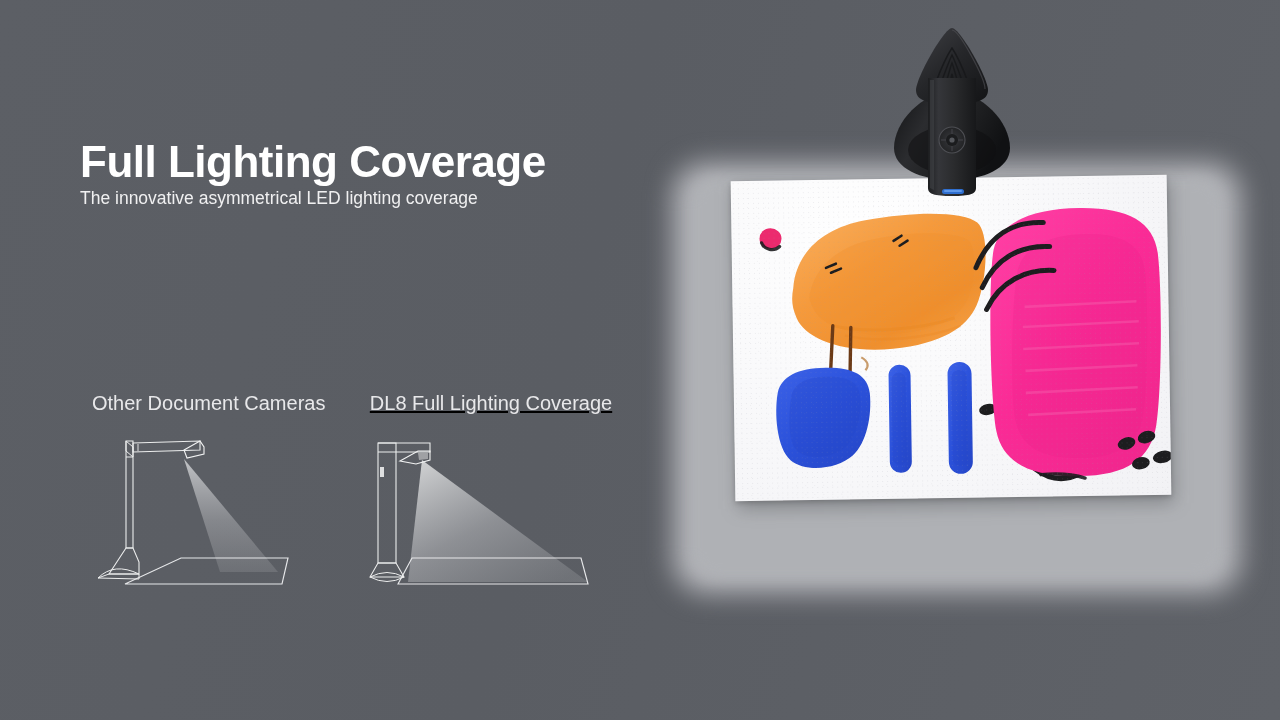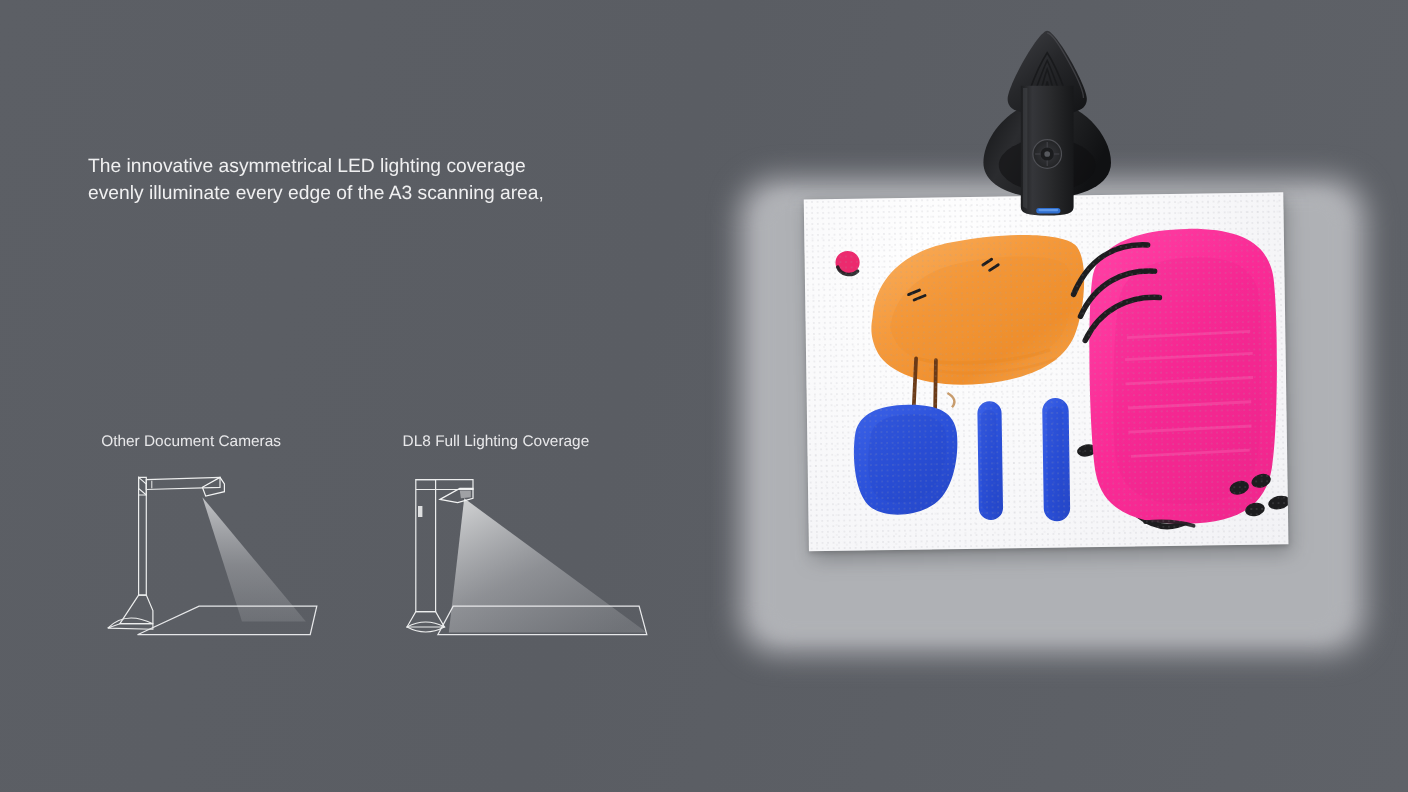--- a/index.html
+++ b/index.html
@@ -24,23 +24,23 @@
   .subcopy {
     font-size: 17.5px; color: #f0f0f1; line-height: 1.45;
     font-weight: 400;
   }
   .subcopy span { display: block; }
 
   
   .compare { position: absolute; left: 80px; top: 392px; width: 540px; height: 210px; }
   .panel { position: absolute; top: 0; }
   .panel.left  { left: 12px;  width: 230px; }
-  .panel.right { left: 286px; width: 250px; }
+  .panel.right { left: 286px; width: 250px; text-decoration: underline; }
   .panel-label {
-    font-size: 14px; color: #e8e8ea; 
+    font-size: 20px; color: #e8e8ea; text-align: center;
     white-space: nowrap; font-weight: 400;
   }
   .panel svg { display: block; margin-top: 12px; }
 
   
   .scene { position: absolute; left: 624px; top: 0; width: 656px; height: 720px; }
 
   
   .light-pool {
     position: absolute; left: 48px; top: 162px;
@@ -88,23 +88,23 @@
 
   
   .device { position: absolute; left: 262px; top: 0; width: 132px; height: 200px; }
 </style>
 </head>
 <body>
 
 <div id="stage">
 
   <div class="copy">
+    <div class="headline">Full Lighting Coverage</div>
     <div class="subcopy">
       <span>The innovative asymmetrical LED lighting coverage</span>
-      <span>evenly illuminate every edge of the A3 scanning area,</span>
     </div>
   </div>
 
   <div class="compare">
 
     <div class="panel left">
       <div class="panel-label">Other Document Cameras</div>
       <svg width="230" height="175" viewBox="0 0 230 175">
         <defs>
           <linearGradient id="coneA" x1="0" y1="0" x2="0" y2="1">

